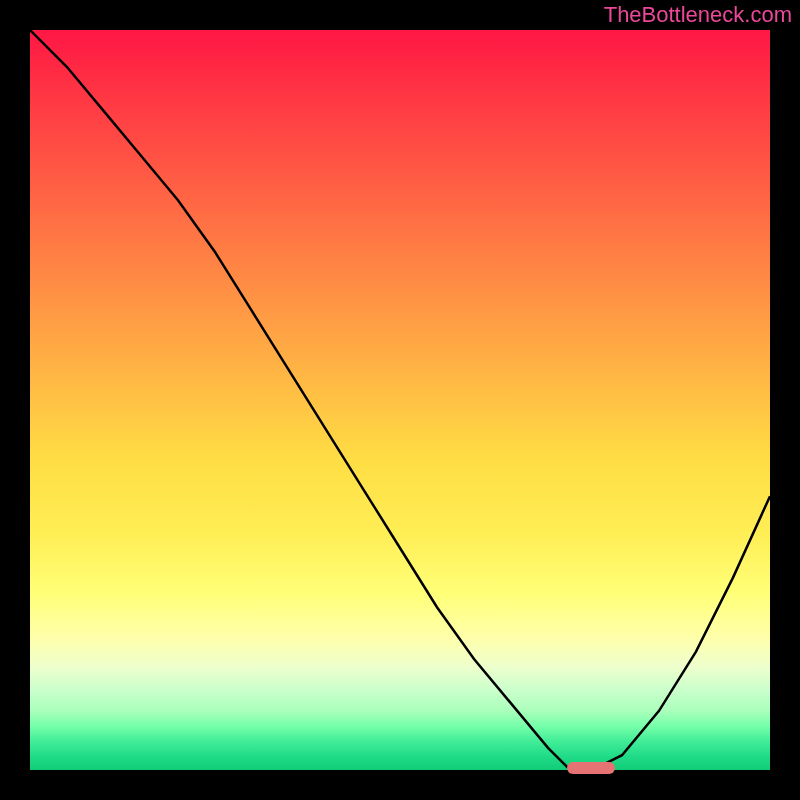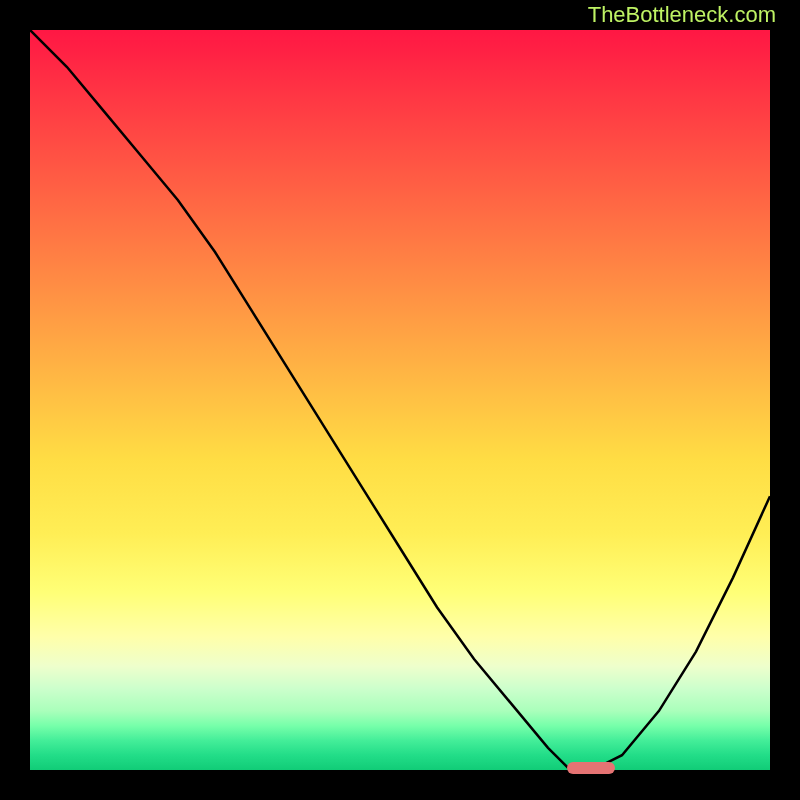--- a/index.html
+++ b/index.html
@@ -6,22 +6,22 @@
   body {
     width: 800px;
     height: 800px;
     background: #000;
     position: relative;
     font-family: Arial, sans-serif;
   }
   .watermark {
     position: absolute;
     top: 2px;
-    right: 24px;
-    color: #bef264;
+    right: 8px;
+    color: #ec4899;
     font-size: 22px;
     font-weight: 500;
     z-index: 10;
   }
   .plot-area {
     position: absolute;
     top: 30px;
     left: 30px;
     width: 740px;
     height: 740px;

